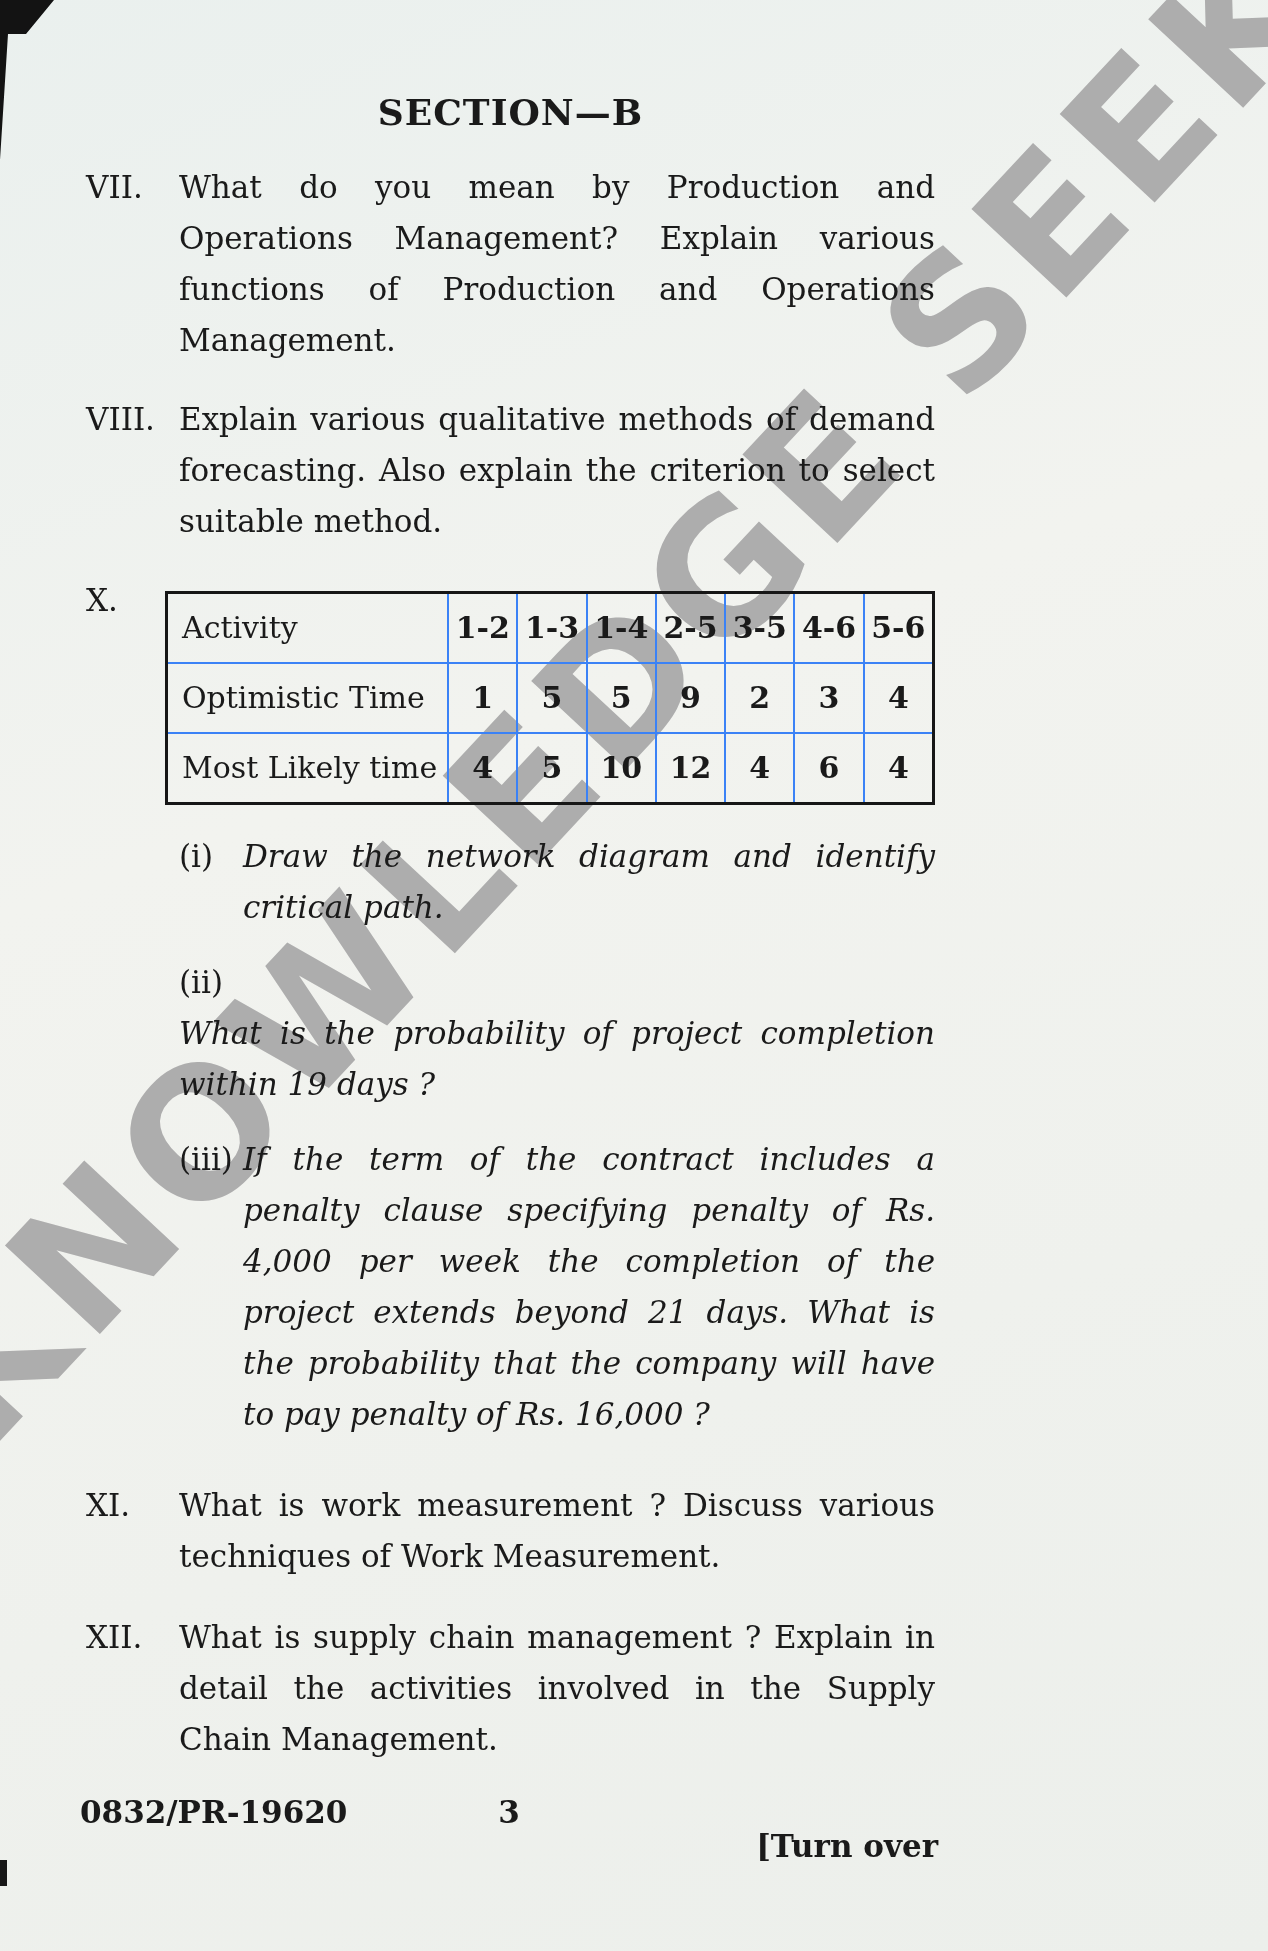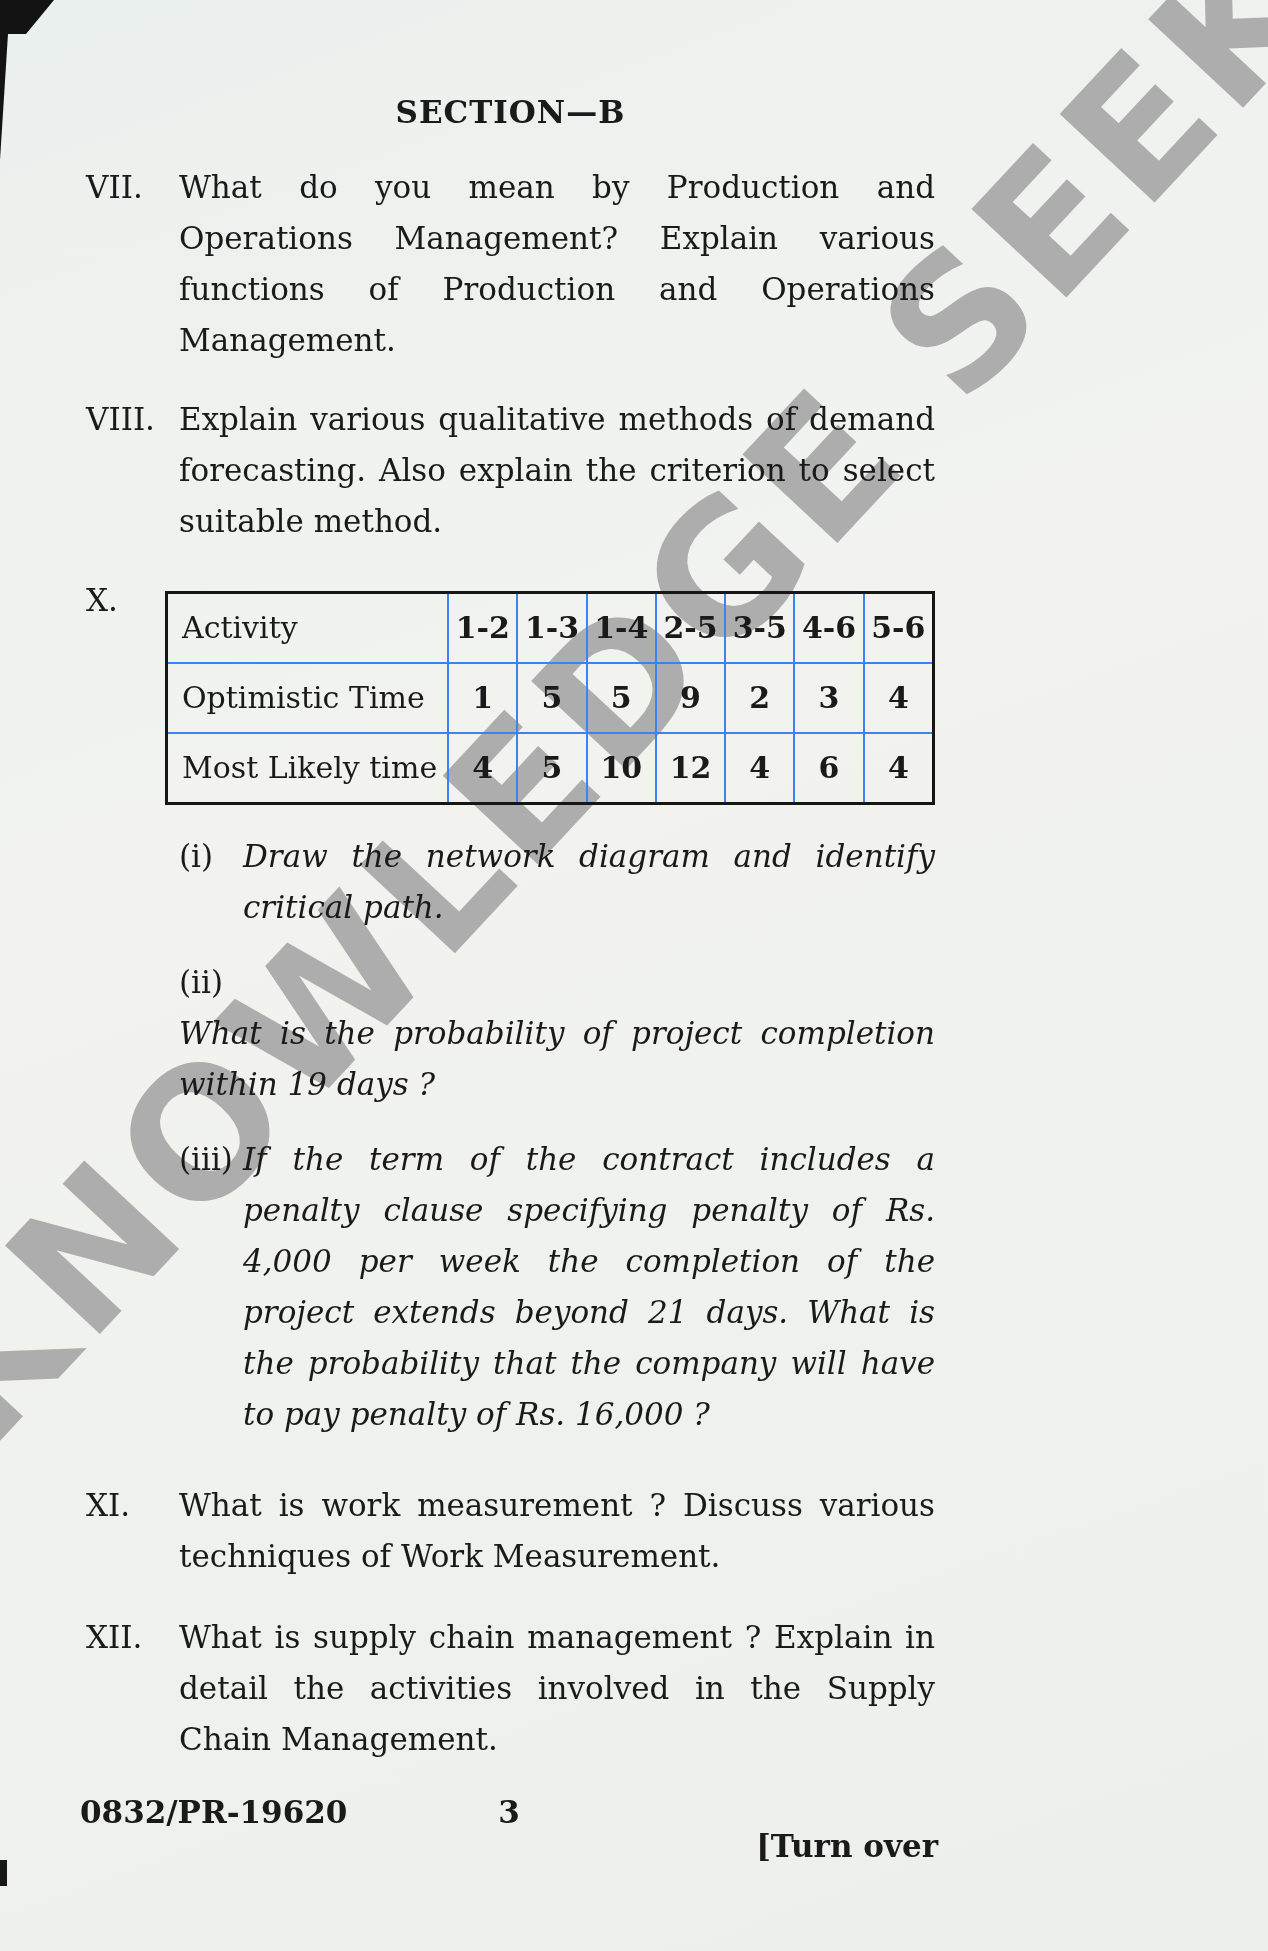--- a/index.html
+++ b/index.html
@@ -55,21 +55,21 @@
   }
   .content {
     position: absolute;
     inset: 0;
     padding: 92px 333px 0 86px;
     z-index: 1;
   }
   .section-heading {
     text-align: center;
     font-weight: bold;
-    font-size: 31px;
+    font-size: 36px;
     letter-spacing: 1px;
     line-height: 40px;
   }
   .section-heading.c { margin-top: 36px; }
   .question {
     display: flex;
     align-items: flex-start;
     font-size: 31px;
     line-height: 51px;
     gap: 29px;

